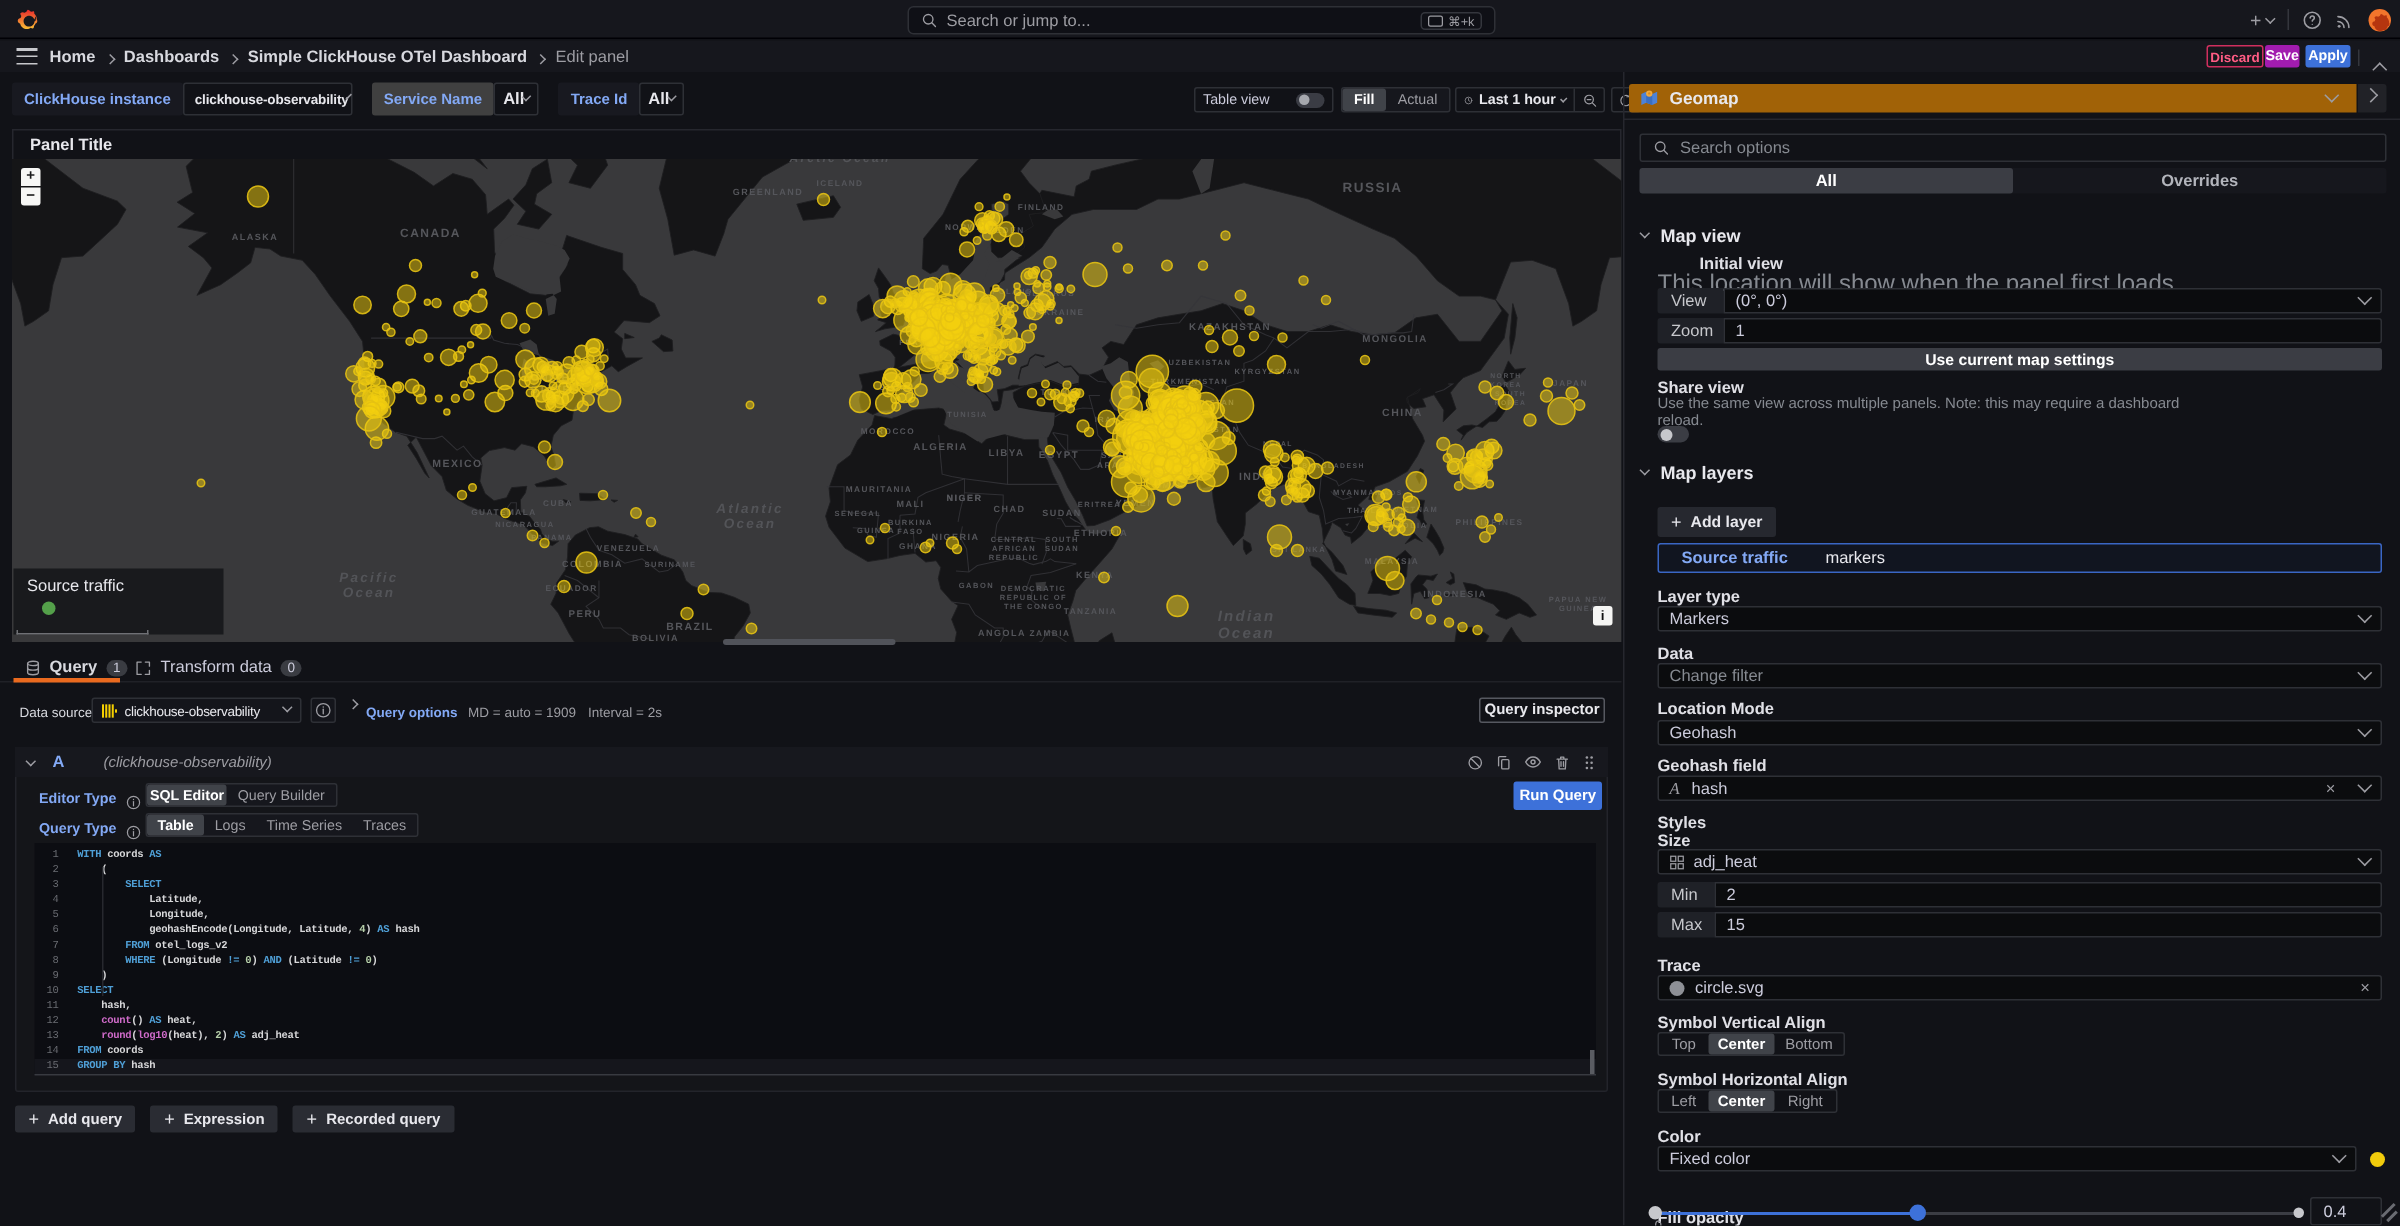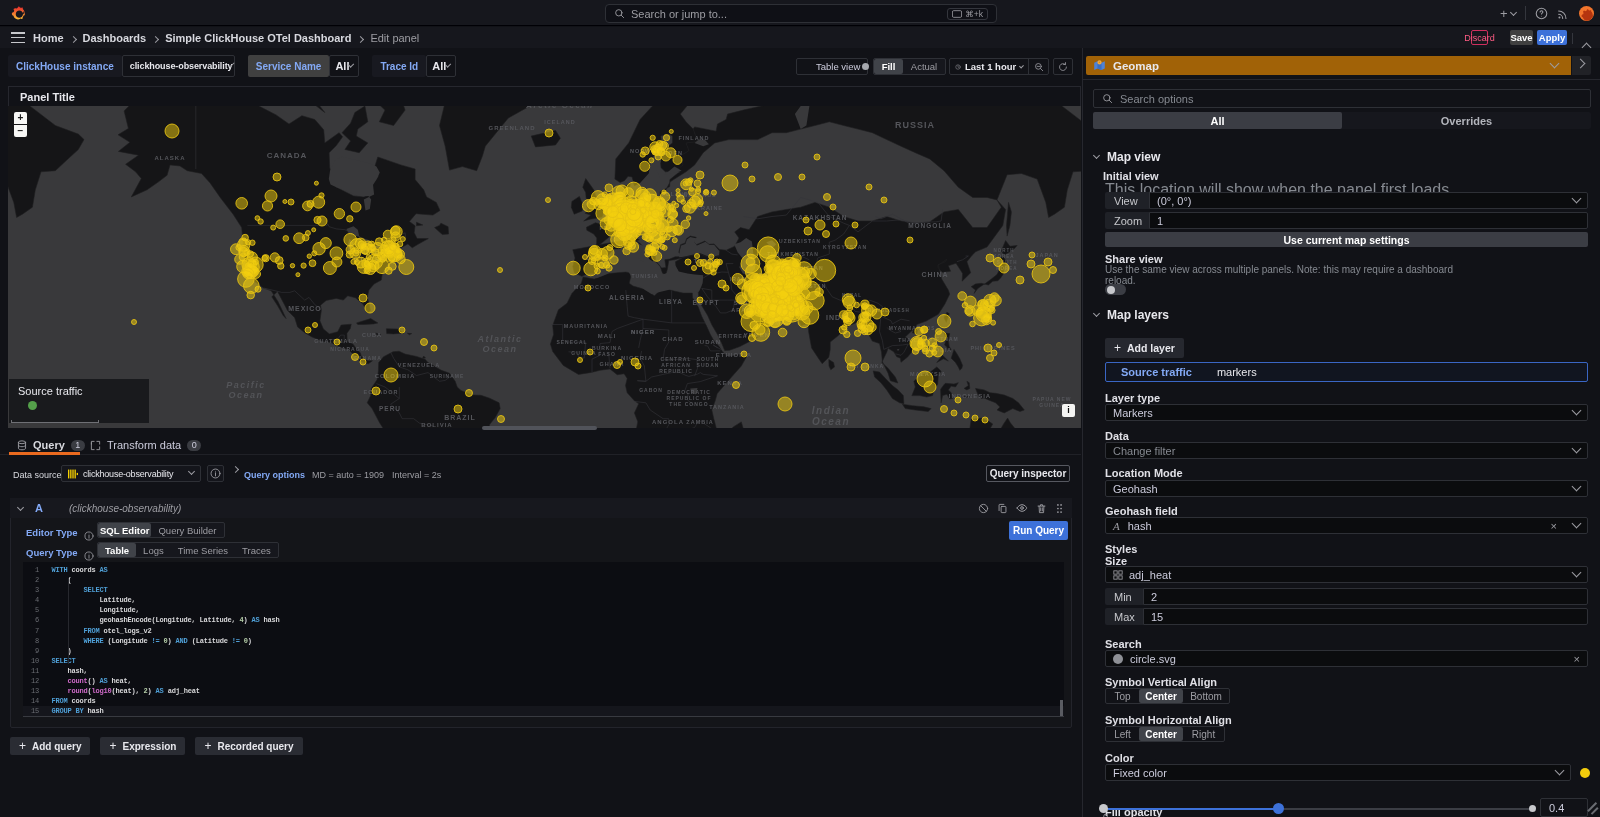--- a/index.html
+++ b/index.html
@@ -63,37 +63,37 @@
   </div>
 <div class="abs" style="left:33px;top:30px;height:16px;display:flex;align-items:center;font-size:11px;color:#d8d9df;gap:7px">
 <span style="font-weight:bold">Home</span>
     <span class="caret" style="transform:rotate(-45deg);width:5px;height:5px;margin-top:2px"></span>
 <span style="font-weight:bold">Dashboards</span>
     <span class="caret" style="transform:rotate(-45deg);width:5px;height:5px;margin-top:2px"></span>
 <span style="font-weight:bold">Simple ClickHouse OTel Dashboard</span>
     <span class="caret" style="transform:rotate(-45deg);width:5px;height:5px;margin-top:2px"></span>
 <span style="color:#9d9da3">Edit panel</span>
   </div>
-<div class="abs" style="left:1471px;top:30px;width:17px;height:15px;border:1px solid #cf2f5e;color:#ff5c84;font-size:9px;font-weight:normal;border-radius:2px;display:flex;align-items:center;justify-content:center">Discard</div>
-<div class="abs" style="left:1510px;top:30px;width:23px;height:15px;background:#404040;color:#fff;font-size:9.5px;font-weight:bold;border-radius:2px;display:flex;align-items:center;justify-content:center">Save</div>
+<div class="abs" style="left:1471px;top:30px;width:38px;height:15px;border:1px solid #cf2f5e;color:#ff5c84;font-size:9px;font-weight:bold;border-radius:2px;display:flex;align-items:center;justify-content:center">Discard</div>
+<div class="abs" style="left:1510px;top:30px;width:23px;height:15px;background:#a21caf;color:#fff;font-size:9.5px;font-weight:bold;border-radius:2px;display:flex;align-items:center;justify-content:center">Save</div>
 <div class="abs" style="left:1537px;top:30px;width:30px;height:15px;background:#3d71d9;color:#fff;font-size:9.5px;font-weight:bold;border-radius:2px;display:flex;align-items:center;justify-content:center">Apply</div>
 <div class="abs" style="left:1572px;top:33px;width:1px;height:11px;background:#34363d"></div>
 <div class="abs" style="left:1583px;top:37px"><span class="caret" style="transform:rotate(-135deg)"></span></div>
 <div class="abs" style="left:8px;top:55px;height:22px;display:flex;align-items:center;font-size:10px">
 <span style="background:#181920;border-radius:2px;height:22px;display:flex;align-items:center;padding:0 8px;color:#83a9f5;font-weight:bold">ClickHouse instance</span>
 <span class="sel" style="height:22px;width:113px;background:#111217;font-weight:bold;color:#e8e8ed;font-size:9px;letter-spacing:-0.1px;white-space:nowrap">clickhouse-observability<span class="caret" style="margin-left:auto;width:5px;height:5px"></span></span>
 <span style="width:13px"></span>
 <span style="background:#404040;border-radius:2px;height:22px;display:flex;align-items:center;padding:0 8px;color:#83a9f5;font-weight:bold">Service Name</span>
 <span class="sel" style="height:22px;width:30px;background:#111217;font-weight:bold;color:#e8e8ed;padding:0 5px">All<span class="caret" style="margin-left:auto;width:5px;height:5px"></span></span>
 <span style="width:13px"></span>
 <span style="background:#181920;border-radius:2px;height:22px;display:flex;align-items:center;padding:0 8px;color:#83a9f5;font-weight:bold">Trace Id</span>
 <span class="sel" style="height:22px;width:30px;background:#111217;font-weight:bold;color:#e8e8ed;padding:0 5px">All<span class="caret" style="margin-left:auto;width:5px;height:5px"></span></span>
 </div>
 <div class="abs" style="left:796px;top:58px;height:17px;display:flex;align-items:center;font-size:10px">
-<span style="border:1px solid #2e3036;border-radius:2px;height:17px;width:72px;display:flex;align-items:center;padding:0 19px;justify-content:space-between;white-space:nowrap">
+<span style="border:1px solid #2e3036;border-radius:2px;height:17px;width:93px;display:flex;align-items:center;padding:0 5px;justify-content:space-between;white-space:nowrap">
       <span style="color:#ccccdc;font-size:9.5px">Table view</span>
       <span style="width:19px;height:10px;background:#3a3c44;border-radius:6px;position:relative">
         <span style="position:absolute;left:1.5px;top:1.5px;width:7px;height:7px;border-radius:50%;background:#a6a8ae"></span>
       </span>
     </span>
 <span style="width:5px"></span>
 <span class="seg" style="height:17px;background:#16171d;font-size:9.5px">
       <div class="on" style="width:29px">Fill</div>
       <div style="width:42px">Actual</div>
     </span>
@@ -1503,21 +1503,21 @@
 <span style="font-size:11px;color:#868a91">Search options</span>
   </div>
 <div class="abs" style="left:1093px;top:112px;width:498px;height:17px;display:flex;background:#16171d;border-radius:2px">
 <div style="width:249px;background:#3b3d44;border-radius:2px;color:#fff;font-size:11px;font-weight:bold;display:flex;align-items:center;justify-content:center">All</div>
 <div style="width:249px;color:#b3b5bc;font-size:11px;font-weight:bold;display:flex;align-items:center;justify-content:center">Overrides</div>
   </div>
 <div class="abs" style="left:1094px;top:150px;display:flex;align-items:center;gap:8px">
 <span class="caret" style="width:5px;height:5px;margin-top:-3px"></span>
 <span style="font-size:12px;font-weight:bold;color:#e8e8ed">Map view</span>
   </div>
-<div class="abs lbl" style="left:1103px;top:170px">Initial view</div>
+<div class="abs lbl" style="left:1133px;top:170px">Initial view</div>
 <div class="abs desc" style="left:1105px;top:181px">This location will show when the panel first loads.</div>
 <div class="abs" style="left:1105px;top:192px;width:483px;height:17px;display:flex">
 <span class="chip" style="width:44px">View</span>
 <span class="sel" style="flex:1;border-radius:0 2px 2px 0">(0°, 0°)<span class="caret" style="margin-left:auto"></span></span>
   </div>
 <div class="abs" style="left:1105px;top:212px;width:483px;height:17px;display:flex">
 <span class="chip" style="width:44px">Zoom</span>
 <span class="sel" style="flex:1;border-radius:0 2px 2px 0">1</span>
   </div>
 <div class="abs" style="left:1105px;top:232px;width:483px;height:15px;background:#3b3d44;border-radius:2px;color:#fff;font-size:10.5px;font-weight:bold;display:flex;align-items:center;justify-content:center">Use current map settings</div>
@@ -1572,21 +1572,21 @@
     <span class="caret" style="margin-left:auto"></span>
   </div>
 <div class="abs" style="left:1105px;top:588px;width:483px;height:17px;display:flex">
 <span class="chip" style="width:38px">Min</span>
     <span class="sel" style="flex:1;border-radius:0 2px 2px 0">2</span>
   </div>
 <div class="abs" style="left:1105px;top:608px;width:483px;height:17px;display:flex">
 <span class="chip" style="width:38px">Max</span>
     <span class="sel" style="flex:1;border-radius:0 2px 2px 0">15</span>
   </div>
-<div class="abs lbl" style="left:1105px;top:638px">Search</div>
+<div class="abs lbl" style="left:1105px;top:638px">Trace</div>
 <div class="abs sel" style="left:1105px;top:650px;width:483px;height:17px;gap:7px">
     <span style="width:10px;height:10px;border-radius:50%;background:#8e9096;display:inline-block"></span>
     <span>circle.svg</span>
     <span style="margin-left:auto;color:#9d9da3;font-size:11px">×</span>
   </div>
 <div class="abs lbl" style="left:1105px;top:676px">Symbol Vertical Align</div>
 <div class="abs seg" style="left:1105px;top:688px;height:16px;font-size:10px">
     <div style="width:33px">Top</div>
     <div class="on" style="width:44px">Center</div>
     <div style="width:46px">Bottom</div>

